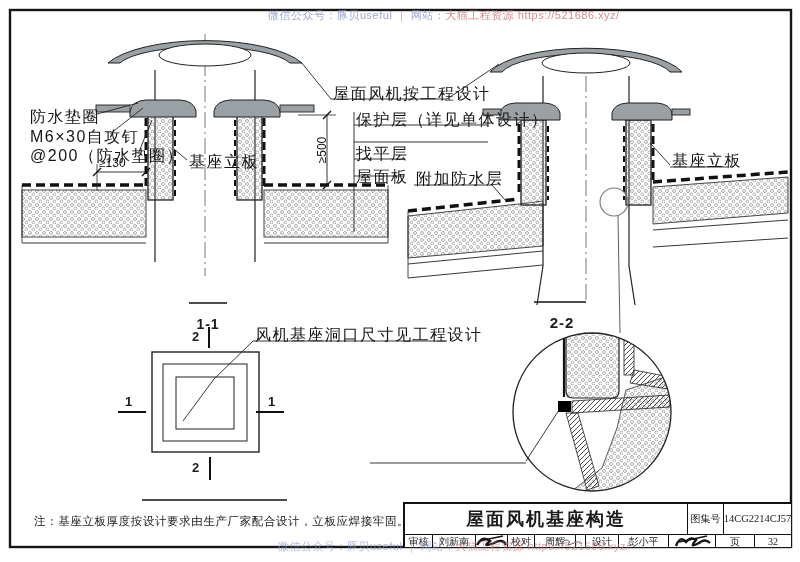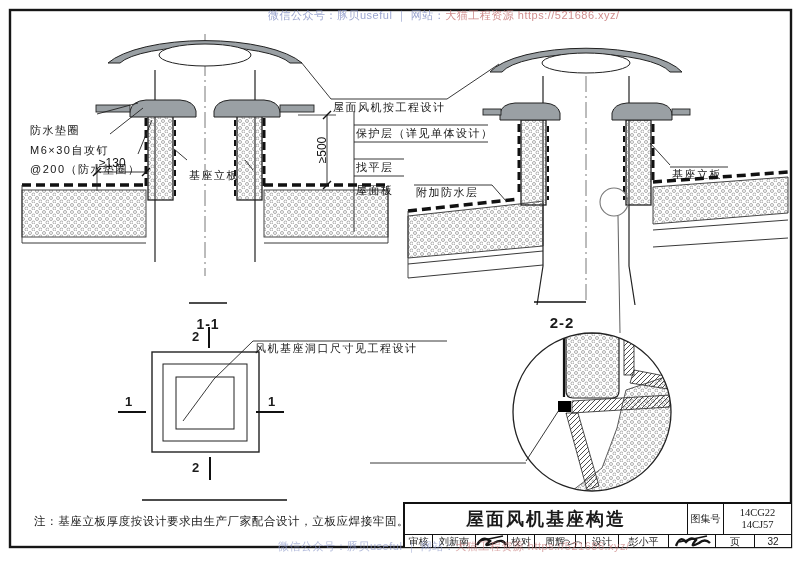--- a/index.html
+++ b/index.html
@@ -1,35 +1,35 @@
 <!DOCTYPE html>
 <html><head>
 <meta charset="utf-8">
 <style>
   html,body{margin:0;padding:0;background:#e8e8e8;}
   .page{position:relative;width:800px;height:562px;background:#ffffff;overflow:hidden;
         font-family:"Liberation Sans","DejaVu Sans",sans-serif;color:#1b1b1b;}
   svg.art{position:absolute;left:0;top:0;z-index:1;}
-  .lb{position:absolute;font-size:11px;letter-spacing:1.5px;white-space:nowrap;color:#151515;z-index:2;margin-top:16px;}
+  .lb{position:absolute;font-size:16px;letter-spacing:1.5px;white-space:nowrap;color:#151515;z-index:2;}
   .dim{position:absolute;font-size:12px;letter-spacing:0;white-space:nowrap;color:#111;z-index:2;}
   .dim-rot{position:absolute;width:56px;text-align:center;transform:rotate(-90deg);transform-origin:center;}
   .sec-title{position:absolute;font-weight:bold;font-size:14px;letter-spacing:1px;text-align:center;z-index:2;margin-top:30px;}
   .mark{position:absolute;font-weight:bold;font-size:13px;z-index:2;}
   .plan-title{position:absolute;font-weight:bold;font-size:14px;letter-spacing:2px;z-index:2;}
   .note{position:absolute;left:34px;top:514px;font-size:11.5px;letter-spacing:0.6px;white-space:nowrap;z-index:2;}
   
   .tb{position:absolute;left:403px;top:502px;width:388px;height:45px;box-sizing:border-box;
       border-left:2px solid #111;border-top:2px solid #111;background:#fff;z-index:3;}
   .tb-r1{display:flex;height:30px;border-bottom:1px solid #111;}
   .tb-r2{display:flex;height:13px;}
-  .tb-c{box-sizing:border-box;border-right:1px solid #111;display:flex;align-items:center;justify-content:center;overflow:hidden;}
+  .tb-c{box-sizing:border-box;border-right:1px solid #111;display:flex;align-items:center;justify-content:center;overflow:hidden;font-family:Liberation Serif, serif;}
   .tb-c:last-child{border-right:none;}
   .tb-title{flex:0 0 283px;font-size:18px;font-weight:bold;letter-spacing:2px;}
   .tb-atlas-label{flex:0 0 36px;font-size:10px;}
-  .tb-atlas-no{flex:1;flex-direction:column;font-family:"Liberation Serif","DejaVu Serif",serif;
+  .tb-atlas-no{flex:1;font-family:"Liberation Serif","DejaVu Serif",serif;
                font-size:10.5px;line-height:12px;justify-content:center;}
   .r2c{font-size:10px;letter-spacing:0;}
   .sigsvg{position:absolute;left:0;top:0;z-index:5;pointer-events:none;}
   .wm{position:absolute;font-size:11px;letter-spacing:0.5px;white-space:nowrap;z-index:6;opacity:0.85;}
   .wm-top{left:268px;top:8px;}
   .wm-bot{left:278px;top:539px;opacity:0.65;}
 </style>
 </head>
 <body>
 

